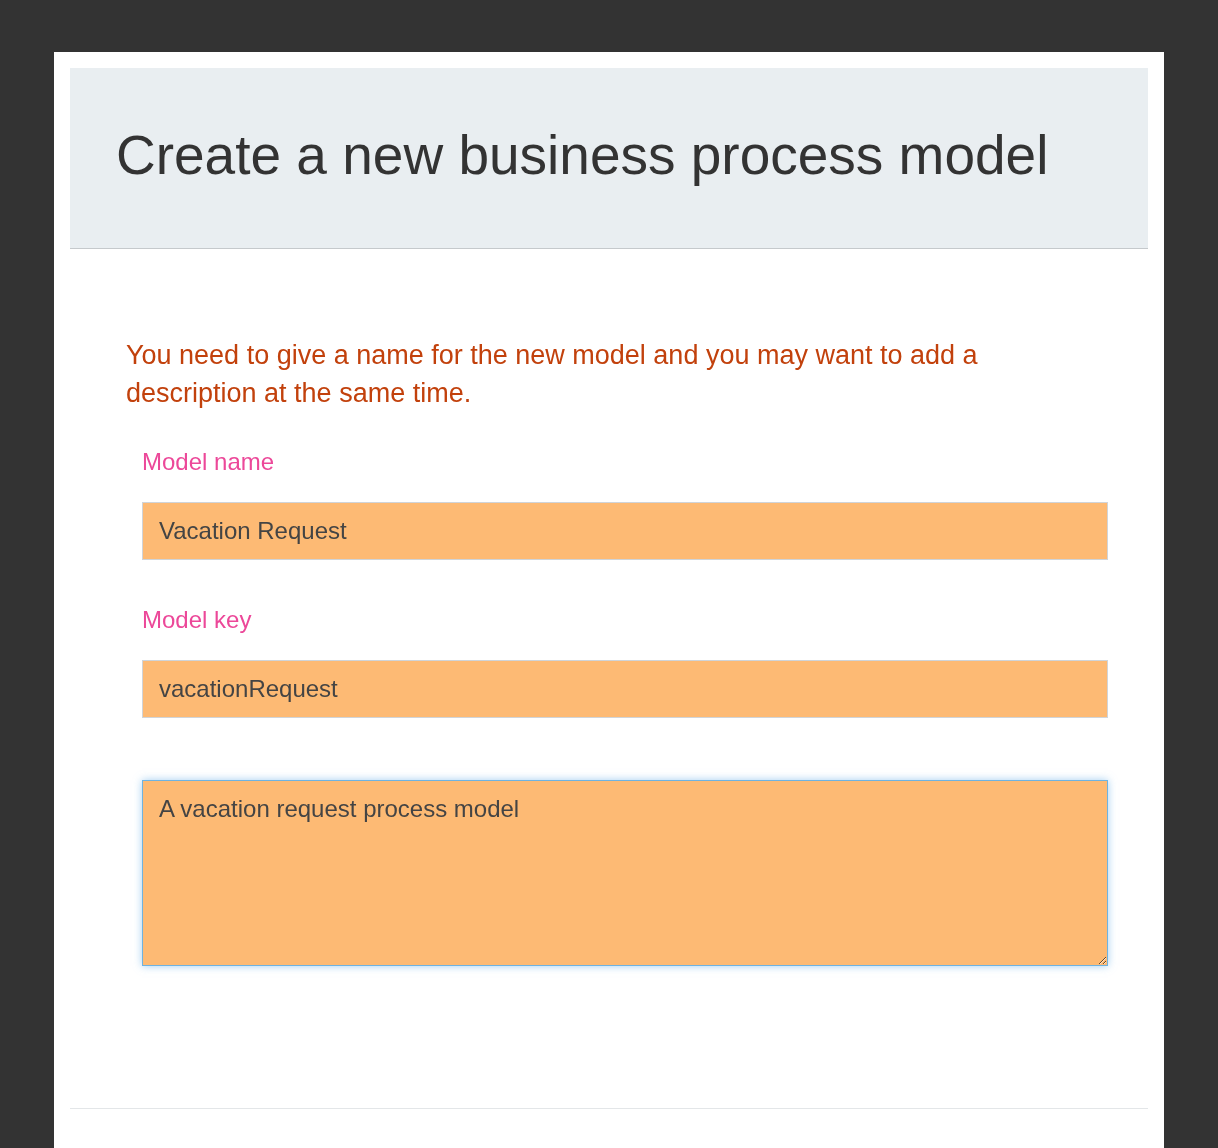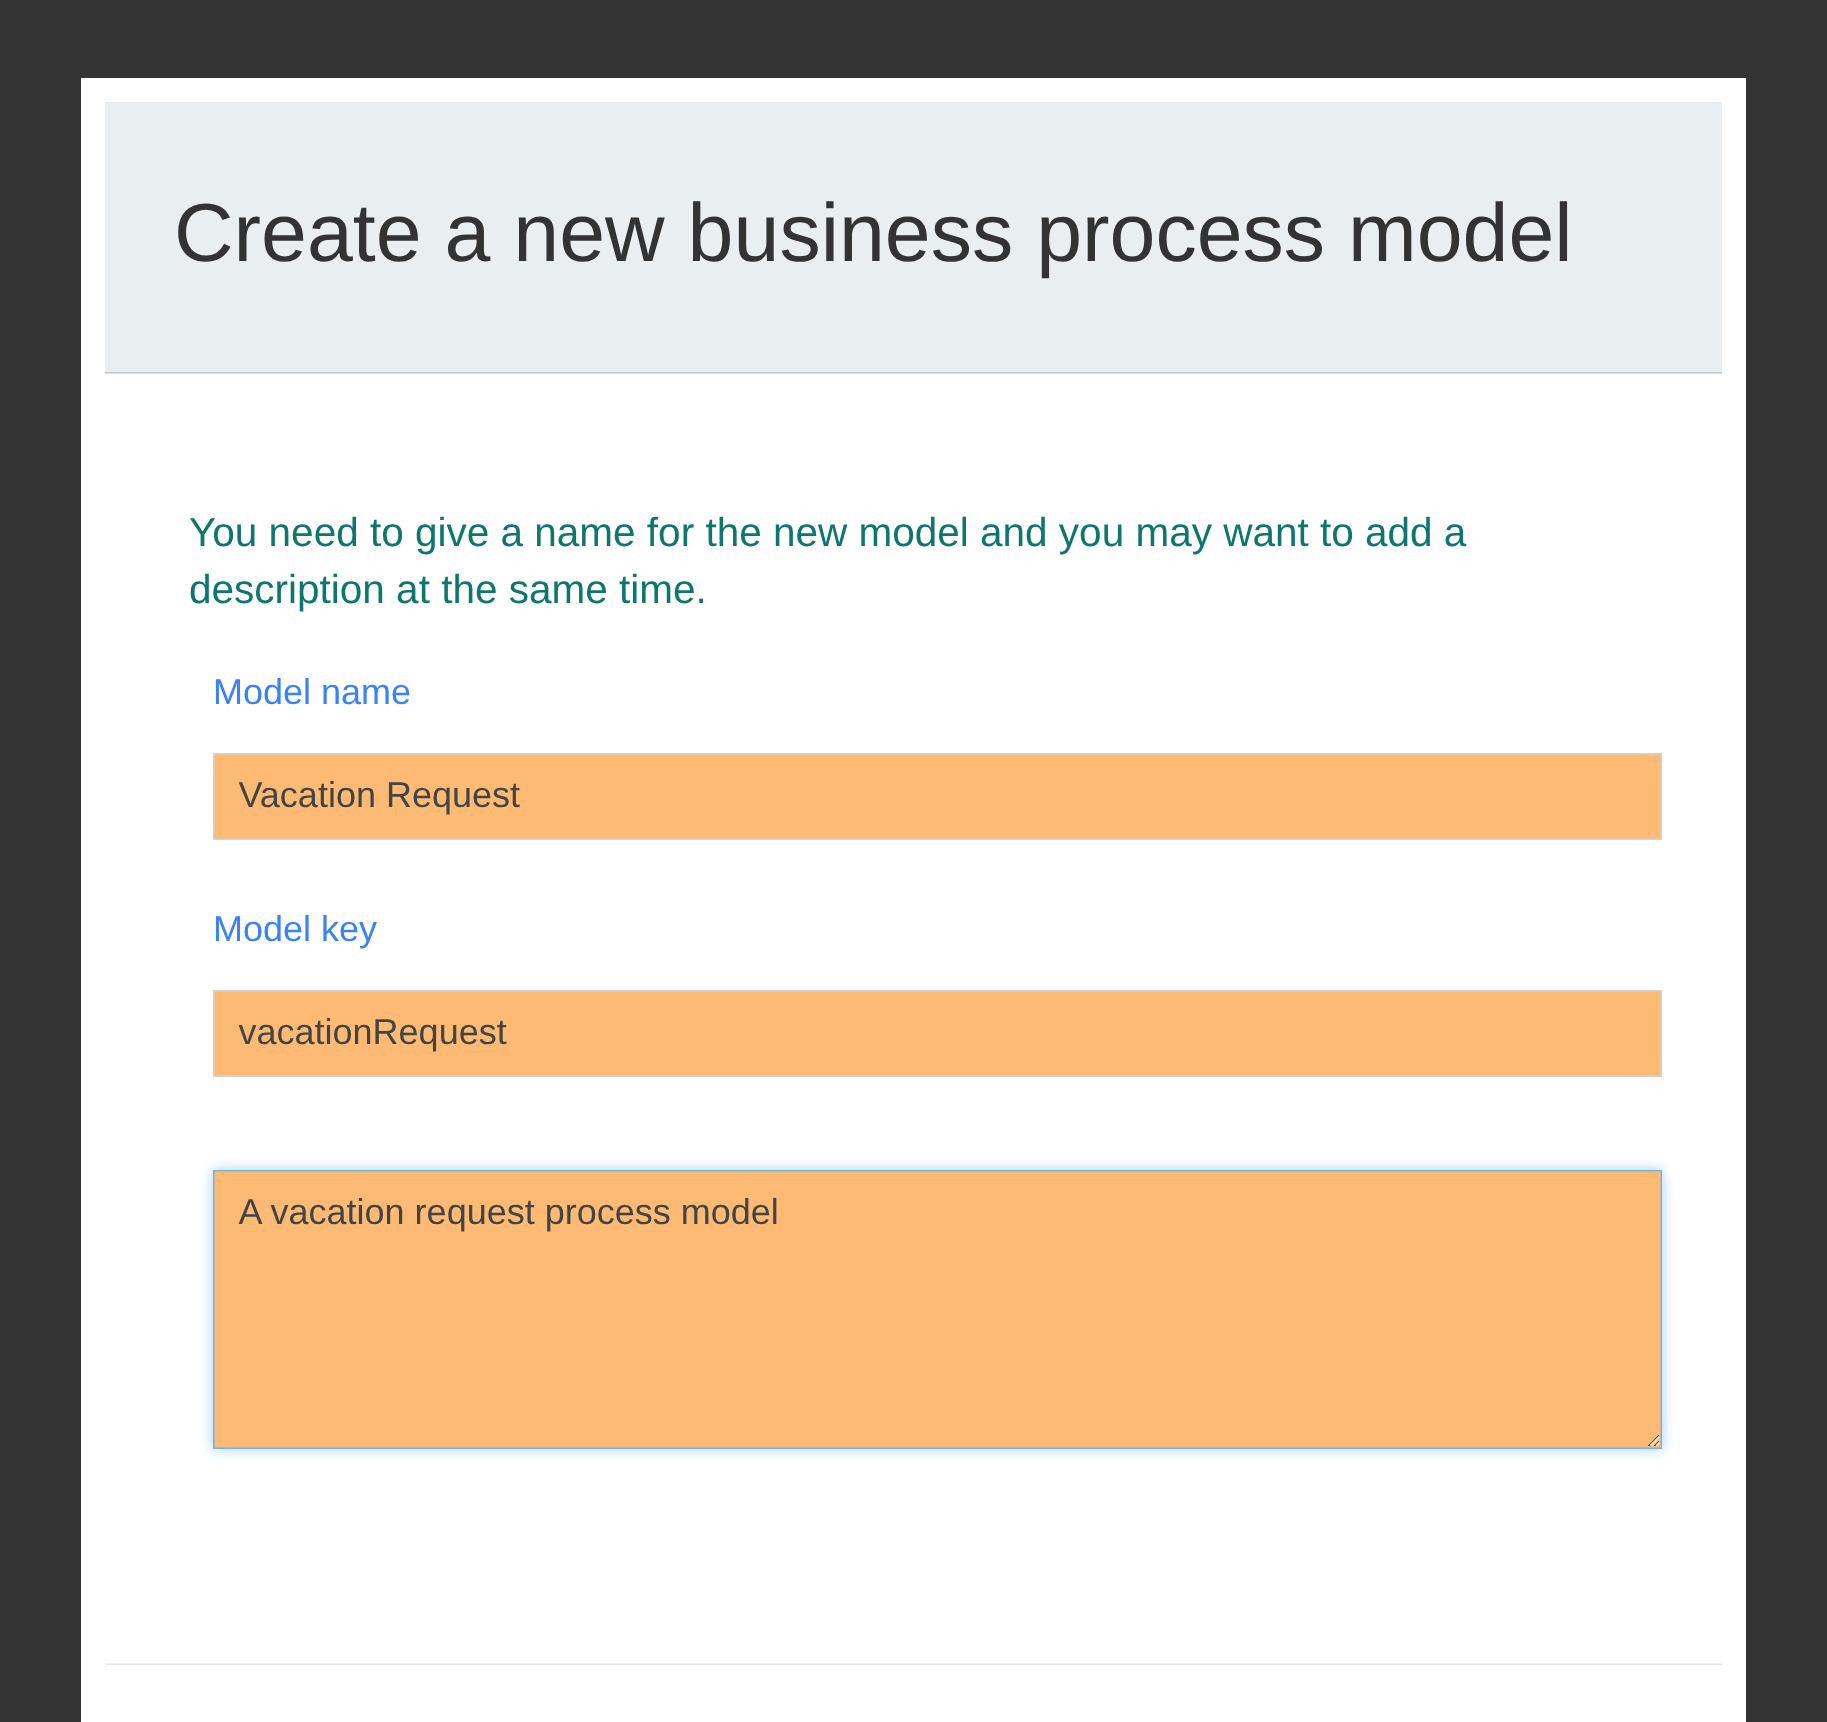--- a/index.html
+++ b/index.html
@@ -31,30 +31,30 @@
       font-size: 55px;
       font-weight: 400;
       color: #333;
       line-height: 1.15;
     }
     .modal-body {
       padding: 40px 40px 60px 40px;
     }
     .intro {
       font-size: 27px;
-      color: #0f766e;
+      color: #c2410c;
       line-height: 1.4;
       margin-bottom: 35px;
     }
     .form-group {
       margin-bottom: 30px;
     }
     .form-label {
       display: block;
-      color: #3b82f6;
+      color: #ec4899;
       font-size: 24px;
       margin-bottom: 10px;
       font-weight: 400;
     }
     .form-control {
       width: 100%;
       border: 1px solid #d0d4d8;
       font-size: 24px;
       padding: 14px 16px;
       color: #444;

